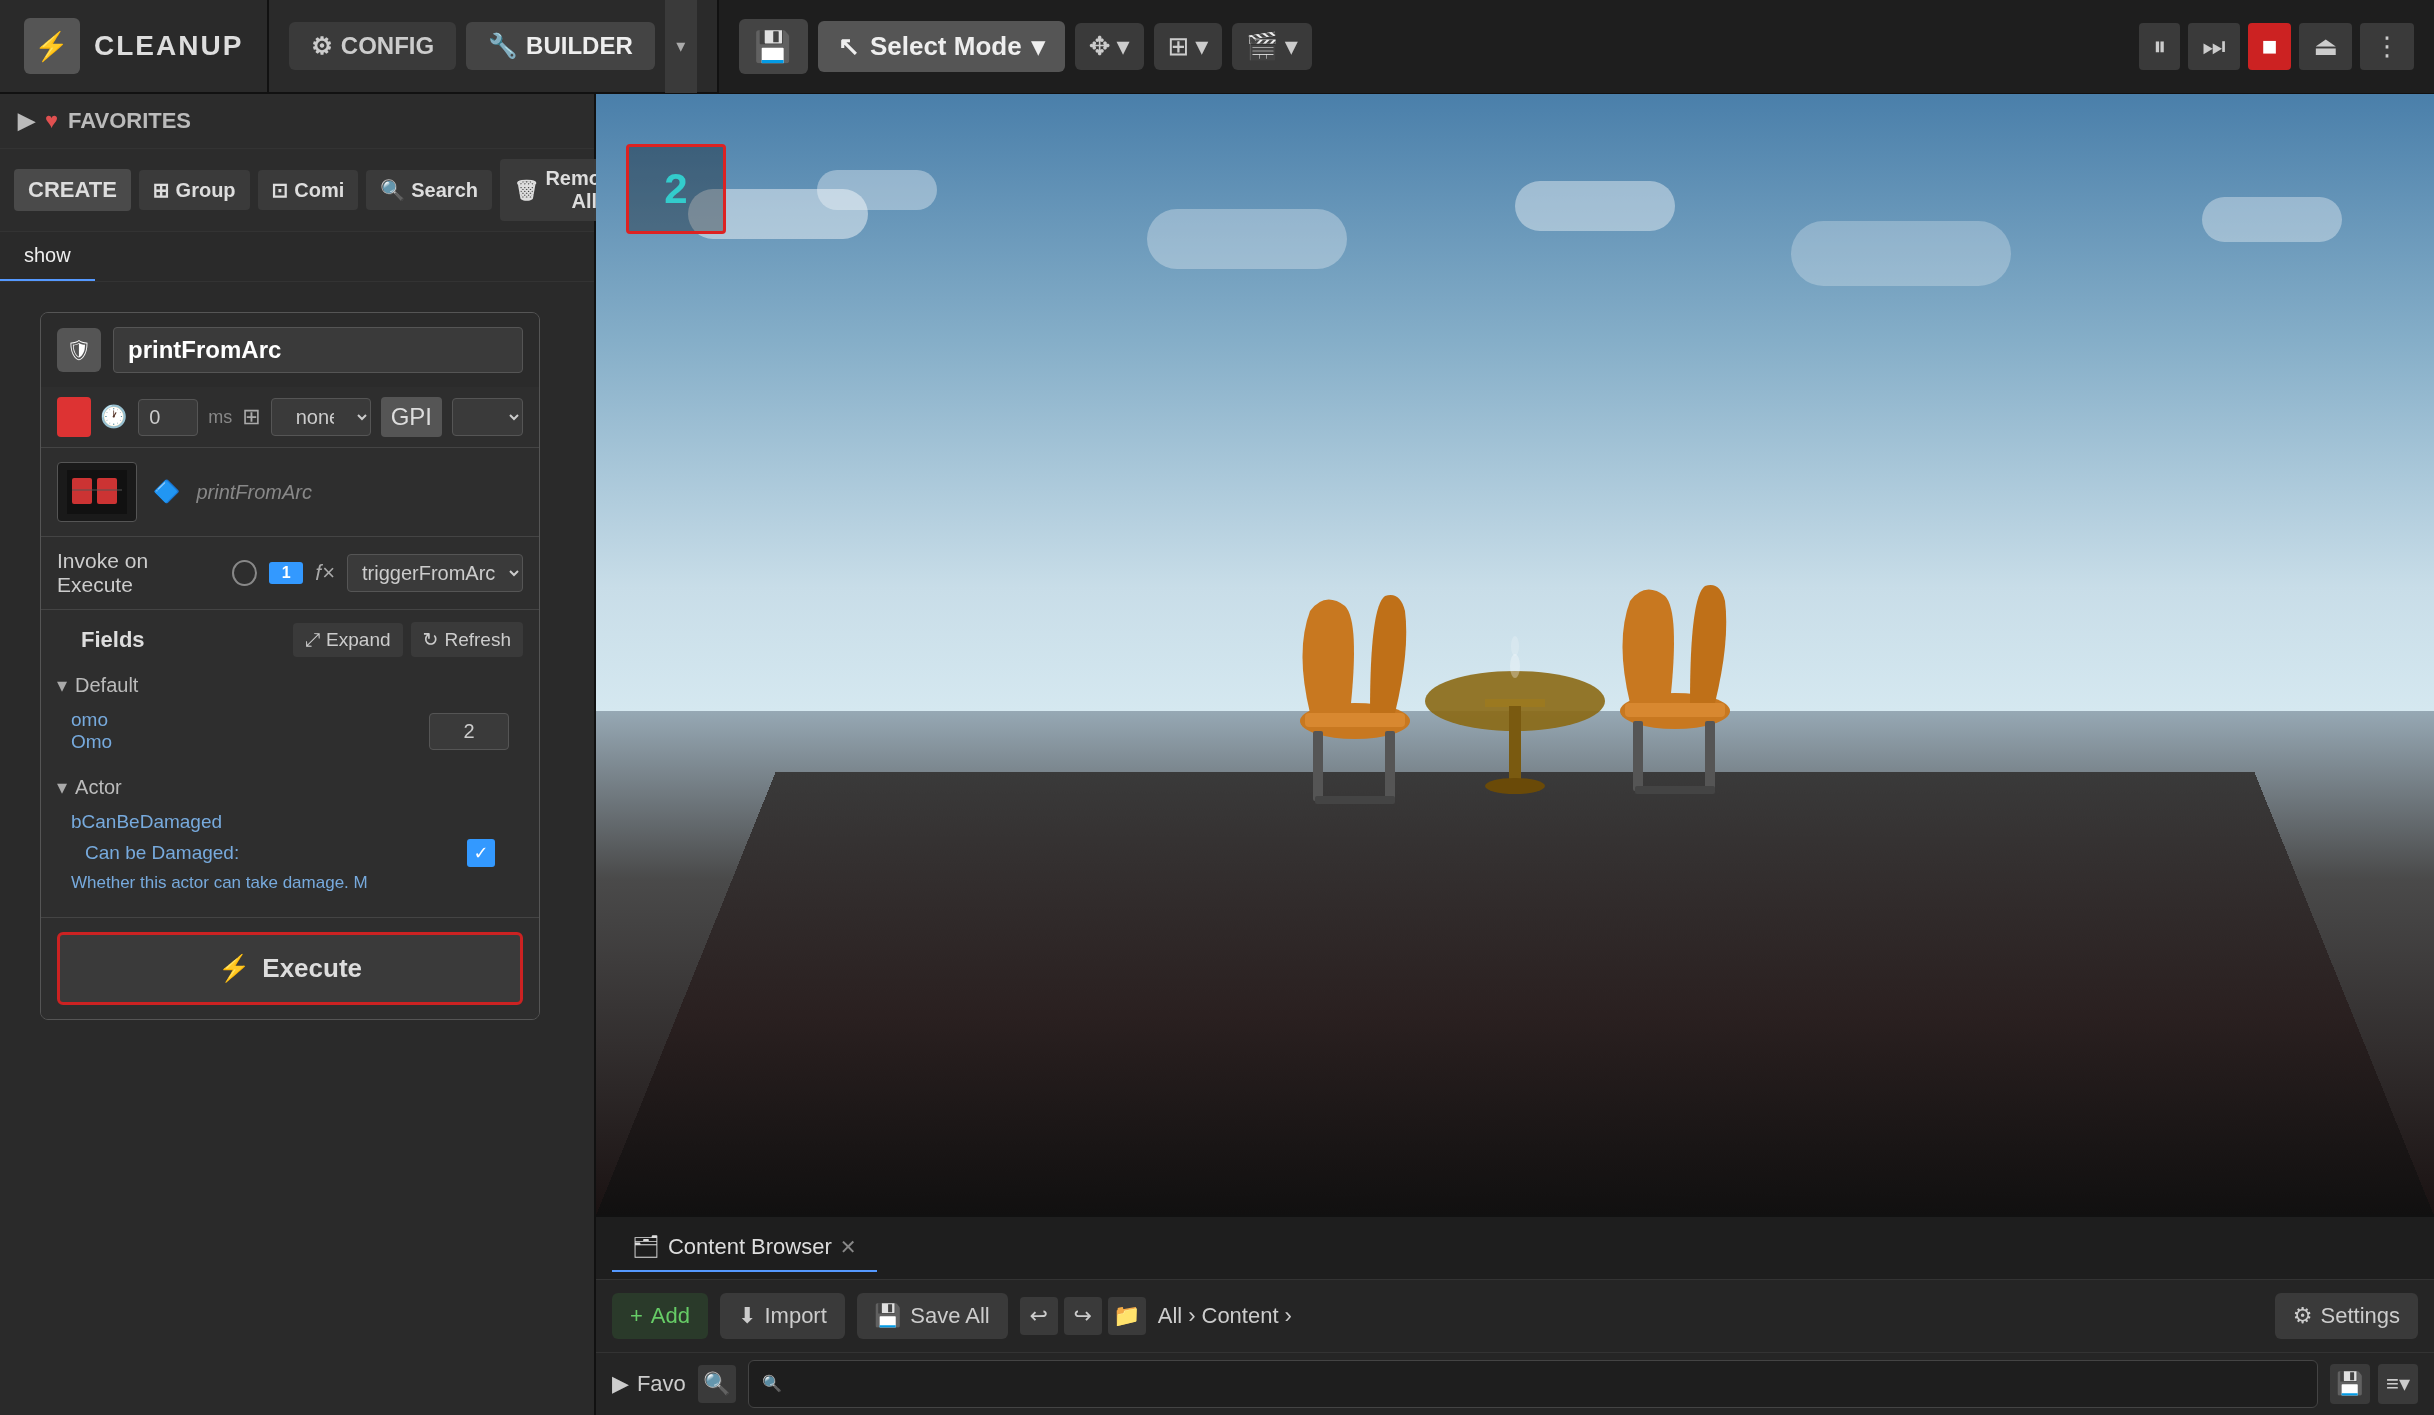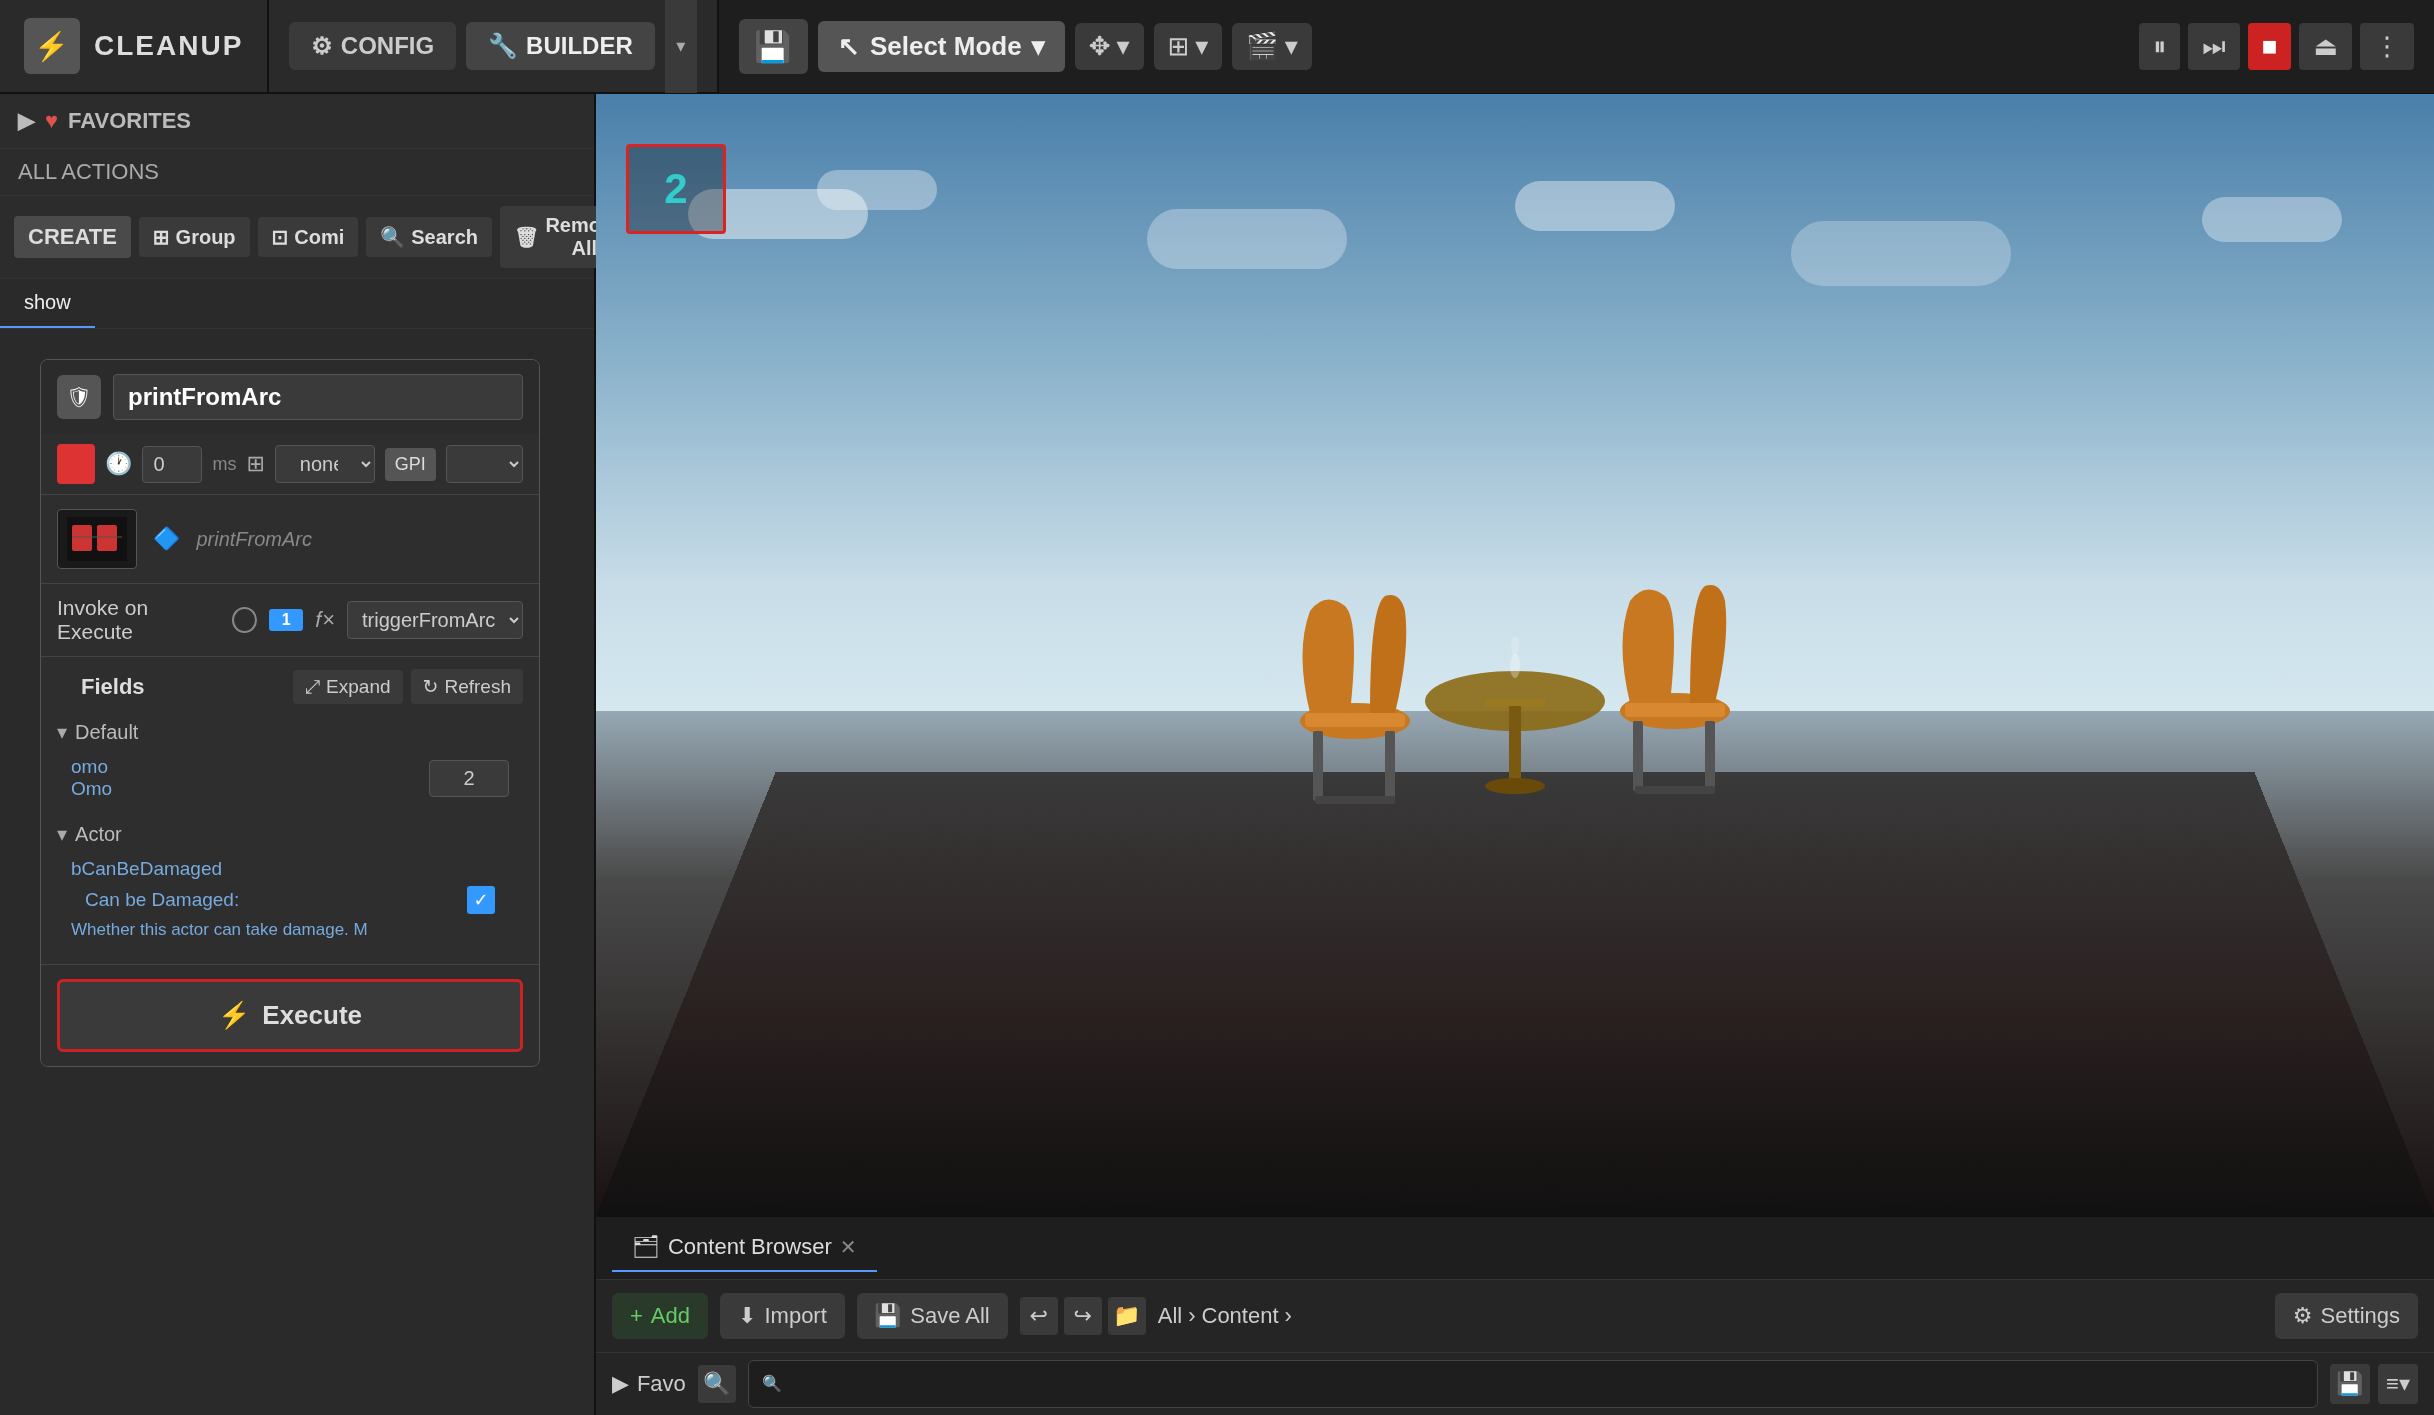--- a/index.html
+++ b/index.html
@@ -321,21 +321,21 @@
       border: 1px solid #555;
       border-radius: 4px;
       color: #ccc;
       font-size: 20px;
       padding: 6px 20px;
       width: 100px;
     }
     .gpi-badge {
       background: #555;
       color: #ddd;
-      font-size: 18px;
+      font-size: 24px;
       padding: 6px 10px;
       border-radius: 4px;
     }
     .gpu-select {
       background: #3a3a3a;
       border: 1px solid #555;
       border-radius: 4px;
       color: #ccc;
       font-size: 20px;
       padding: 6px 10px;
@@ -811,23 +811,20 @@
 <div class="main-content">
 
   <div class="left-panel">
 
     <div class="favorites-bar">
       <span>▶</span>
       <span class="heart-icon">♥</span>
       <span>FAVORITES</span>
     </div>
 
-    <div class="all-actions-bar">
-      <span>ALL ACTIONS</span>
-    </div>
 
     <div class="action-toolbar">
       <button class="action-toolbar-btn create-btn-main">
         <span>CREATE</span>
       </button>
       <button class="action-toolbar-btn">
         <span>⊞</span>
         <span>Group</span>
       </button>
       <button class="action-toolbar-btn">

